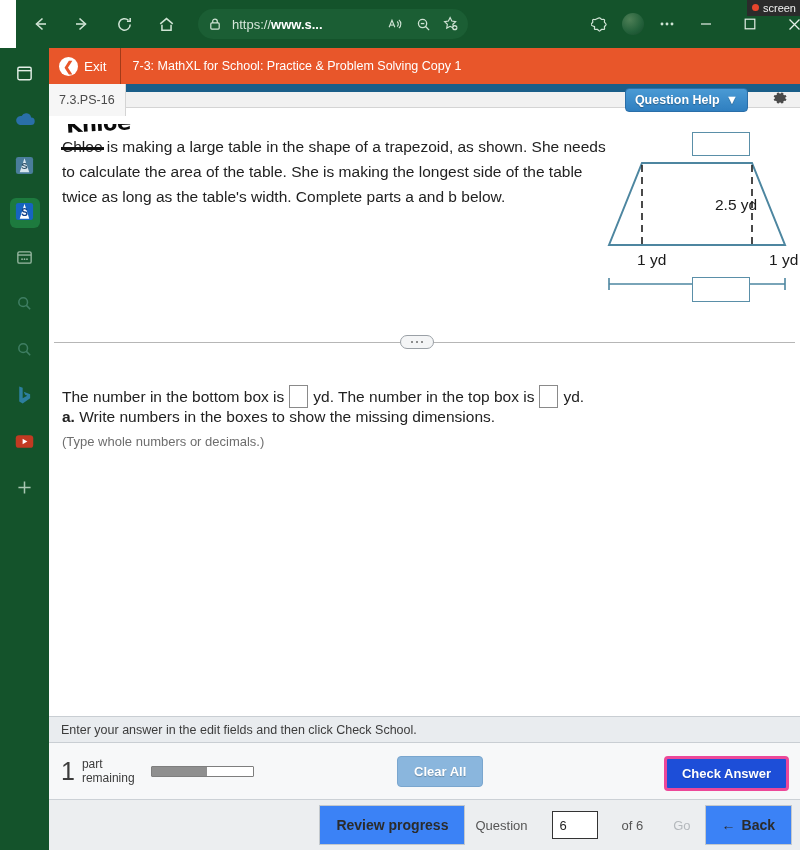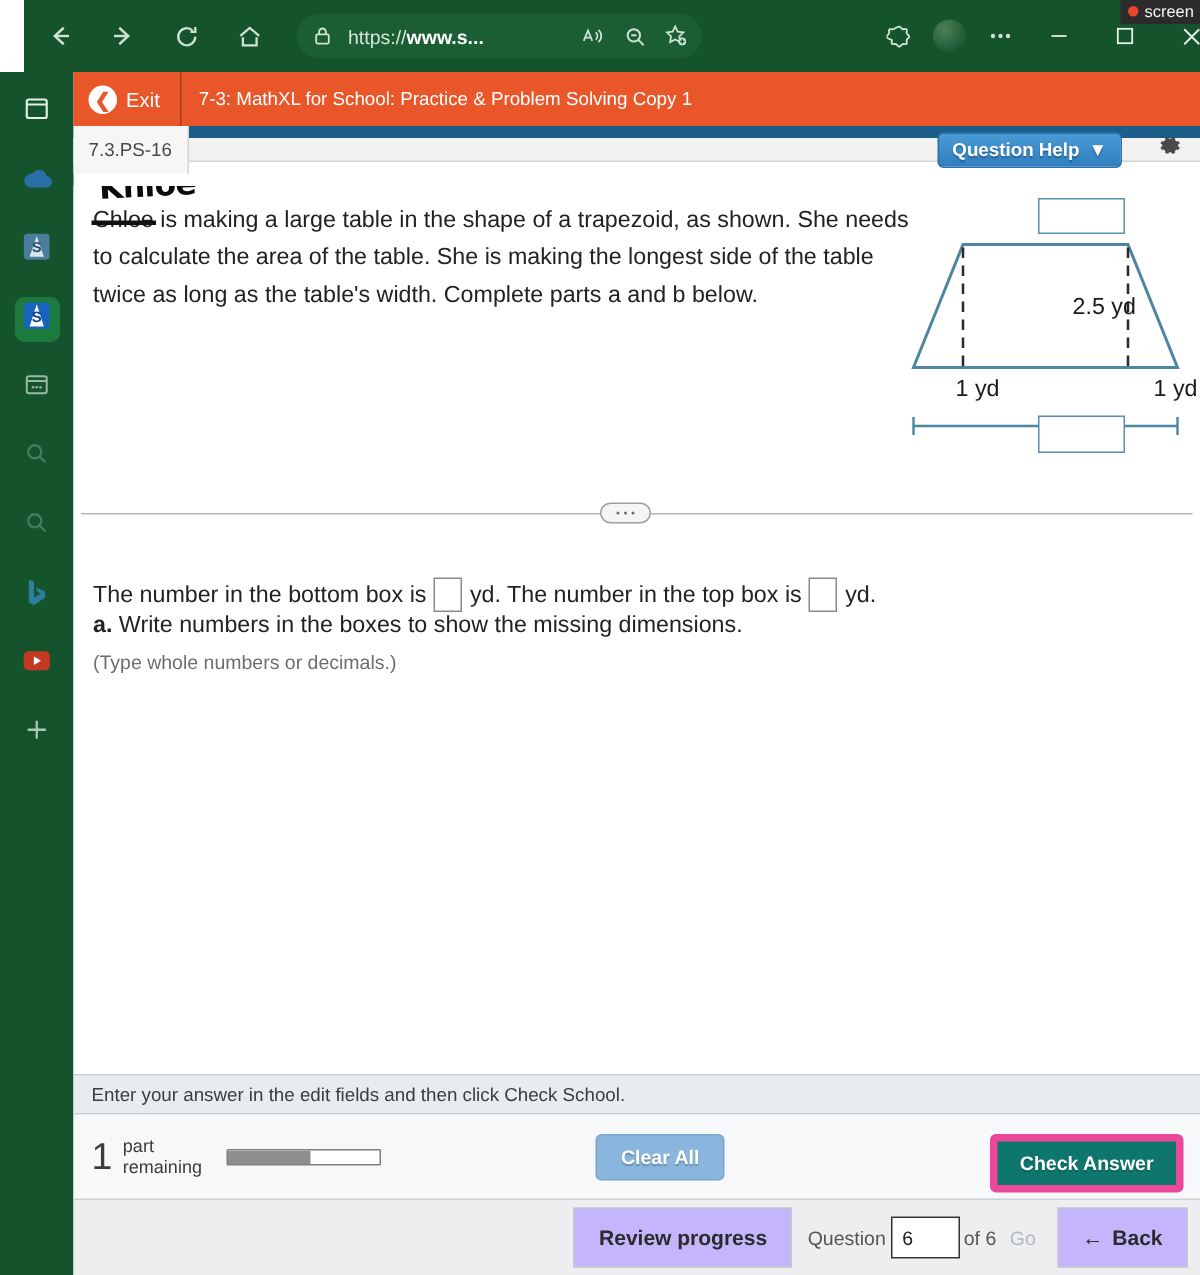--- a/index.html
+++ b/index.html
@@ -212,39 +212,39 @@
   }
   #progress-fill { height: 100%; width: 55%; background: #8f8f8f; }
   #clear-all-btn {
     position: absolute; left: 348px; top: 13px;
     background: #8ab6dd; border: 1px solid #7aa6ce; border-radius: 4px;
     color: #ffffff; font-weight: 700; font-size: 13px; padding: 7px 16px;
     text-shadow: 0 1px 1px rgba(0,0,0,.25);
   }
   #check-answer-btn {
     position: absolute; right: 11px; top: 13px;
-    background: #0f766e; border: 5px solid #ec4899; border-radius: 4px;
+    background: #1d4ed8; border: 3px solid #ec4899; border-radius: 4px;
     color: #ffffff; font-weight: 700; font-size: 13px; padding: 7px 15px;
     text-shadow: 0 1px 1px rgba(0,0,0,.2);
   }
 
   
   #nav-bar {
     position: absolute; top: 800px; left: 49px; width: 751px; height: 50px;
     background: #eceef0; display: flex; align-items: center; justify-content: flex-end;
     padding-right: 8px; gap: 0;
   }
   .nav-pill {
-    background: #c4b5fd; border: 1px solid #c3c8cc;
+    background: #3b82f6; border: 1px solid #c3c8cc;
     font-size: 14px; color: #2b2b2b; font-weight: 700;
     padding: 11px 16px; margin-left: 8px;
     display: flex; align-items: center; gap: 6px; white-space: nowrap;
   }
   #question-group {
-    display: flex; align-items: center; gap: 3px; margin-left: 10px;
+    display: flex; align-items: center; gap: 24px; margin-left: 10px;
     font-size: 13px; color: #555;
   }
   #question-num-input {
     width: 46px; height: 28px; border: 1px solid #333; background: #ffffff;
     font-size: 13px; color: #222; text-align: left; padding: 0 7px;
     font-family: "Liberation Sans", sans-serif;
   }
   #go-btn { font-size: 13px; color: #b4b8bc; padding: 0 6px; }
 </style>
 </head>

